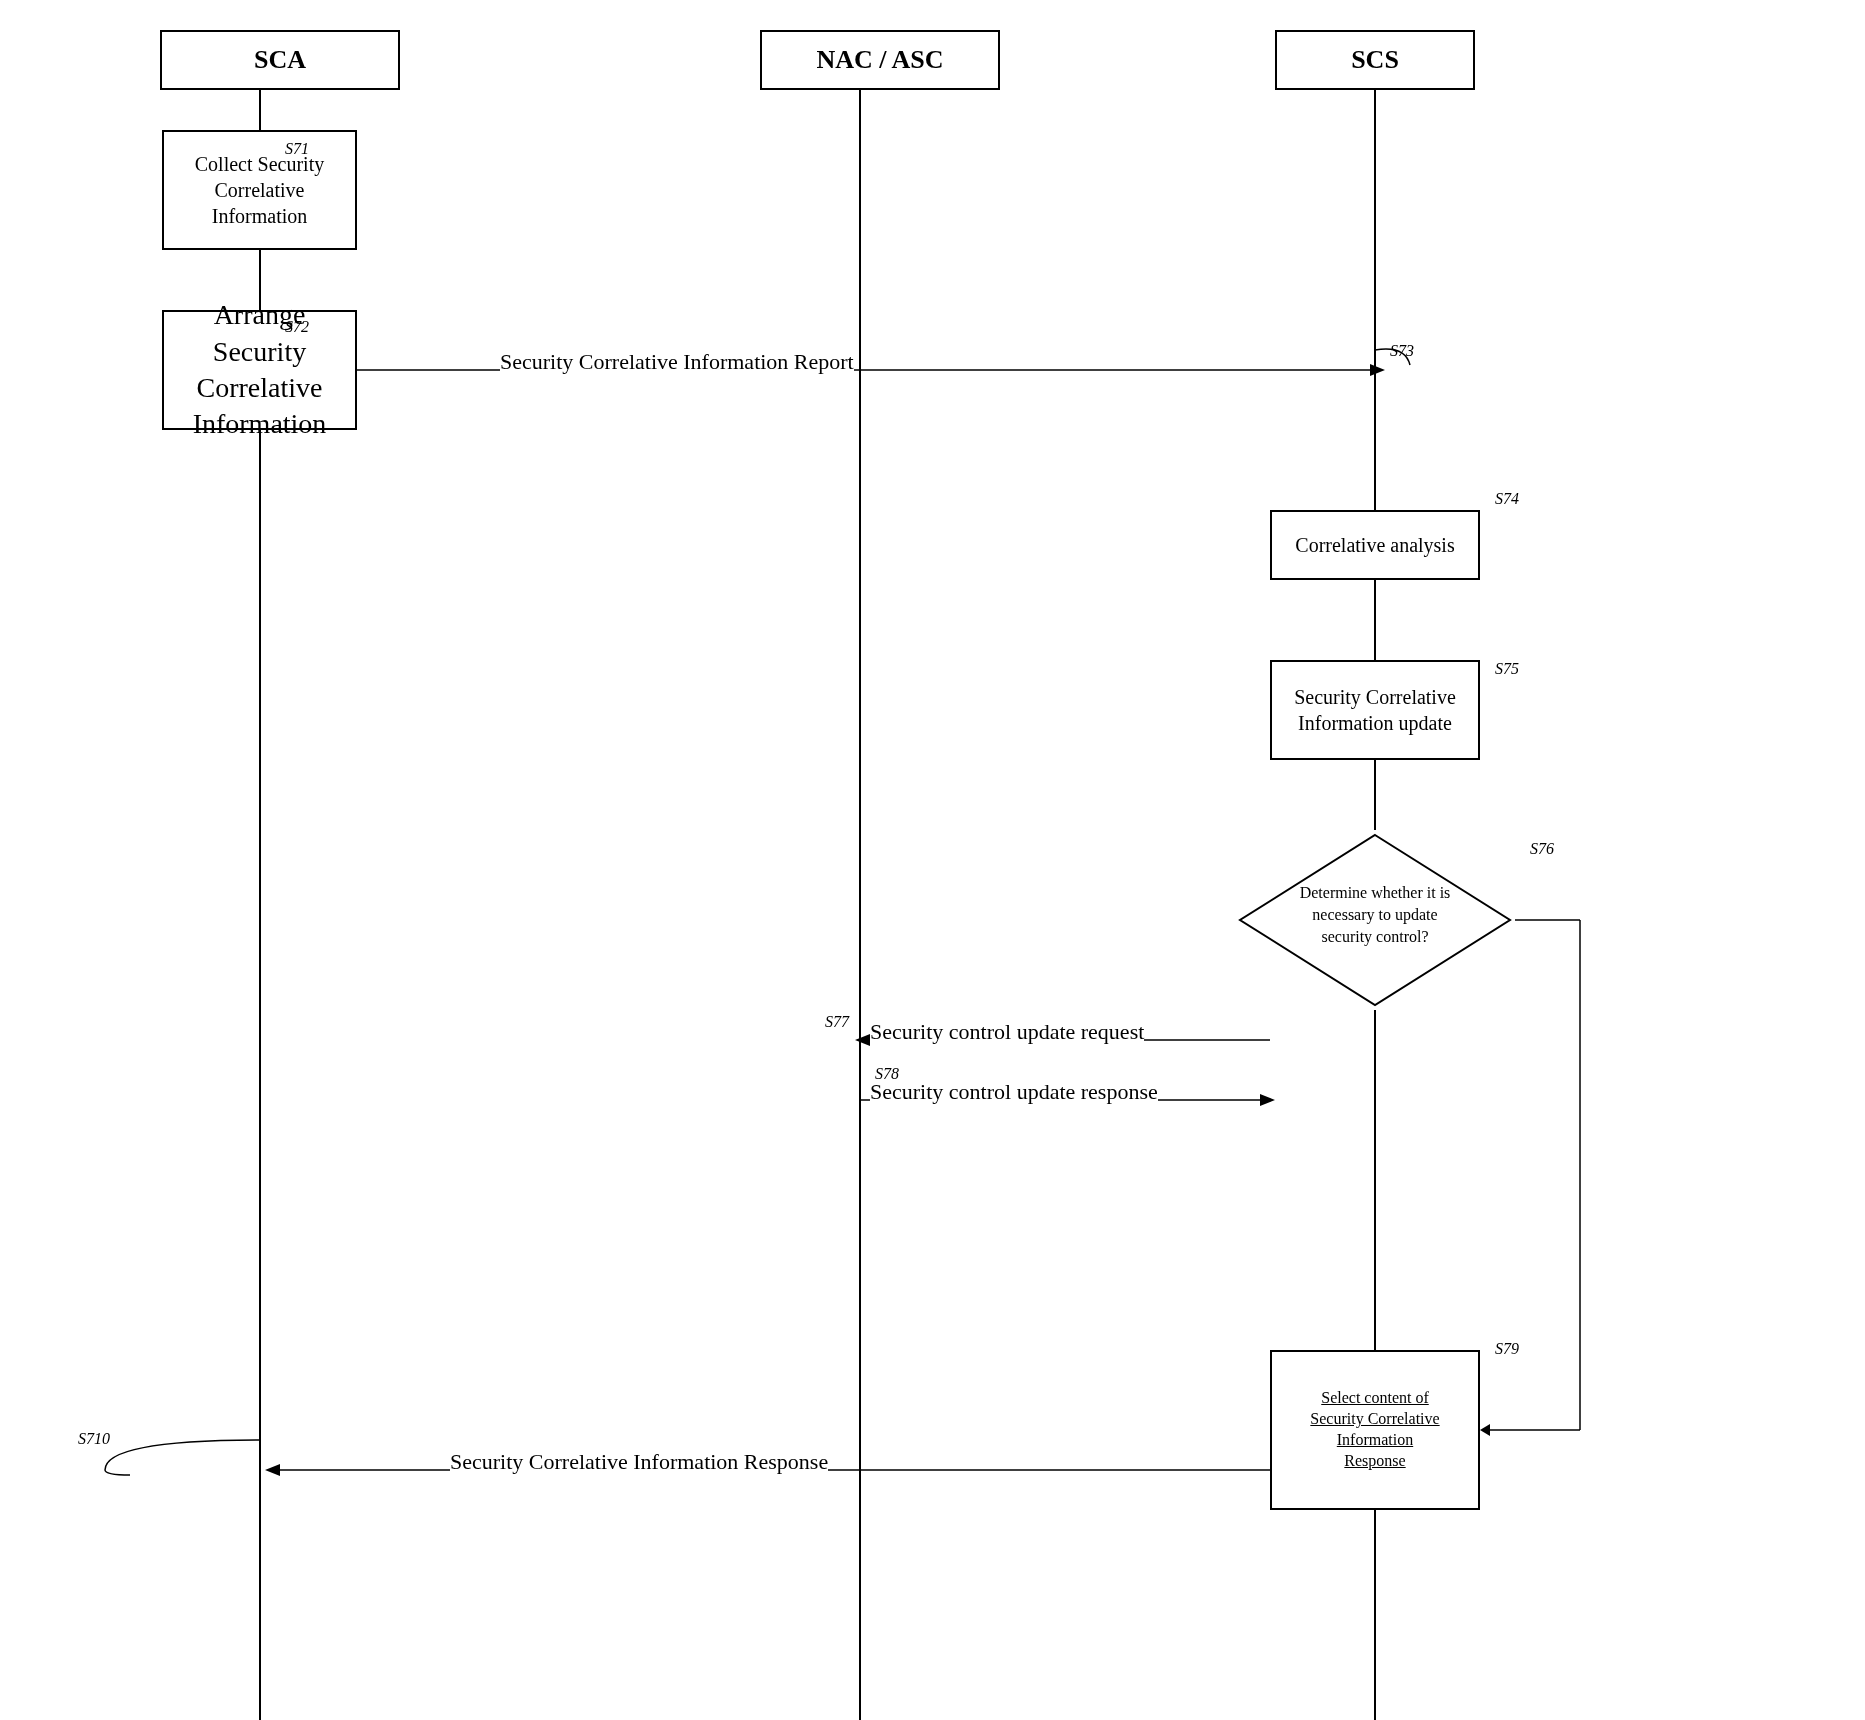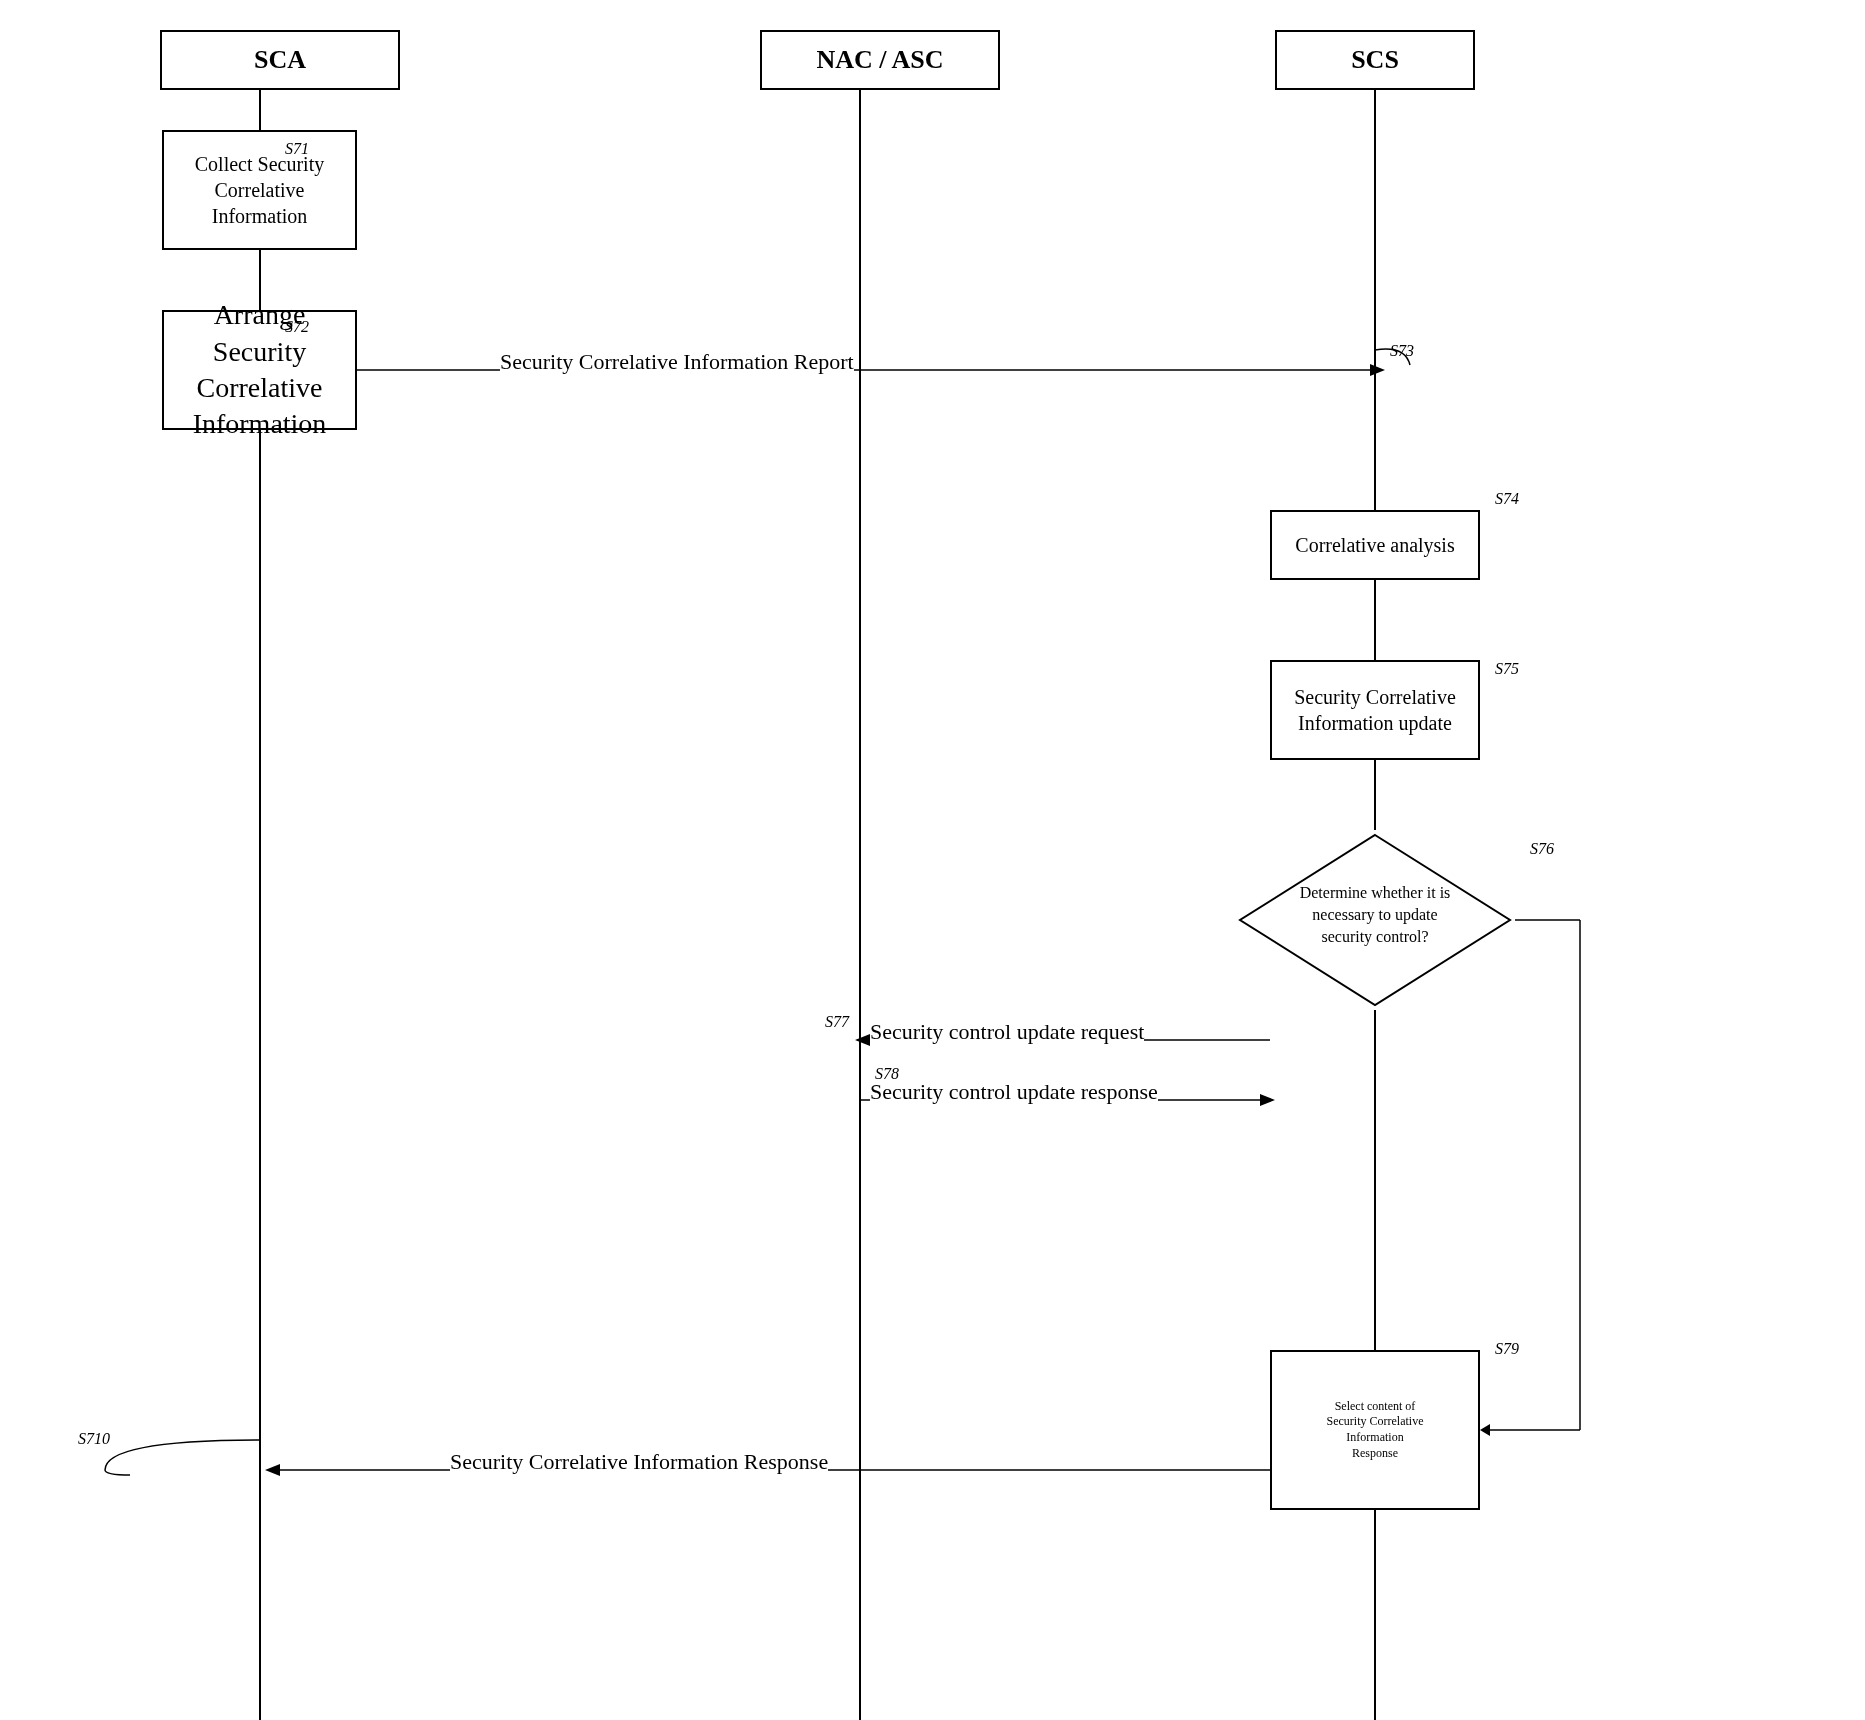--- a/index.html
+++ b/index.html
@@ -140,21 +140,21 @@
 
   <div class="diamond" style="left:1235px; top:830px; width:280px; height:180px;">
     <svg viewBox="0 0 280 180">
       <polygon points="140,5 275,90 140,175 5,90" fill="white" stroke="black" stroke-width="2"></polygon>
       <text x="140" y="68" text-anchor="middle" font-size="16" font-family="Times New Roman">Determine whether it is</text>
       <text x="140" y="90" text-anchor="middle" font-size="16" font-family="Times New Roman">necessary to update</text>
       <text x="140" y="112" text-anchor="middle" font-size="16" font-family="Times New Roman">security control?</text>
     </svg>
   </div>
 
-  <div class="box" style="left:1270px; top:1350px; width:210px; height:160px; font-size:12px;">
+  <div class="box" style="left:1270px; top:1350px; width:210px; height:160px; font-size:16px;text-decoration:underline;">
     <span>Select content of<br>Security Correlative<br>Information<br>Response</span>
   </div>
 
   <div class="label" style="left:500px; top:340px; font-size:22px;">
     <span>Security Correlative Information Report</span>
   </div>
 
   <div class="label" style="left:450px; top:1440px; font-size:22px;">
     <span>Security Correlative Information Response</span>
   </div>

